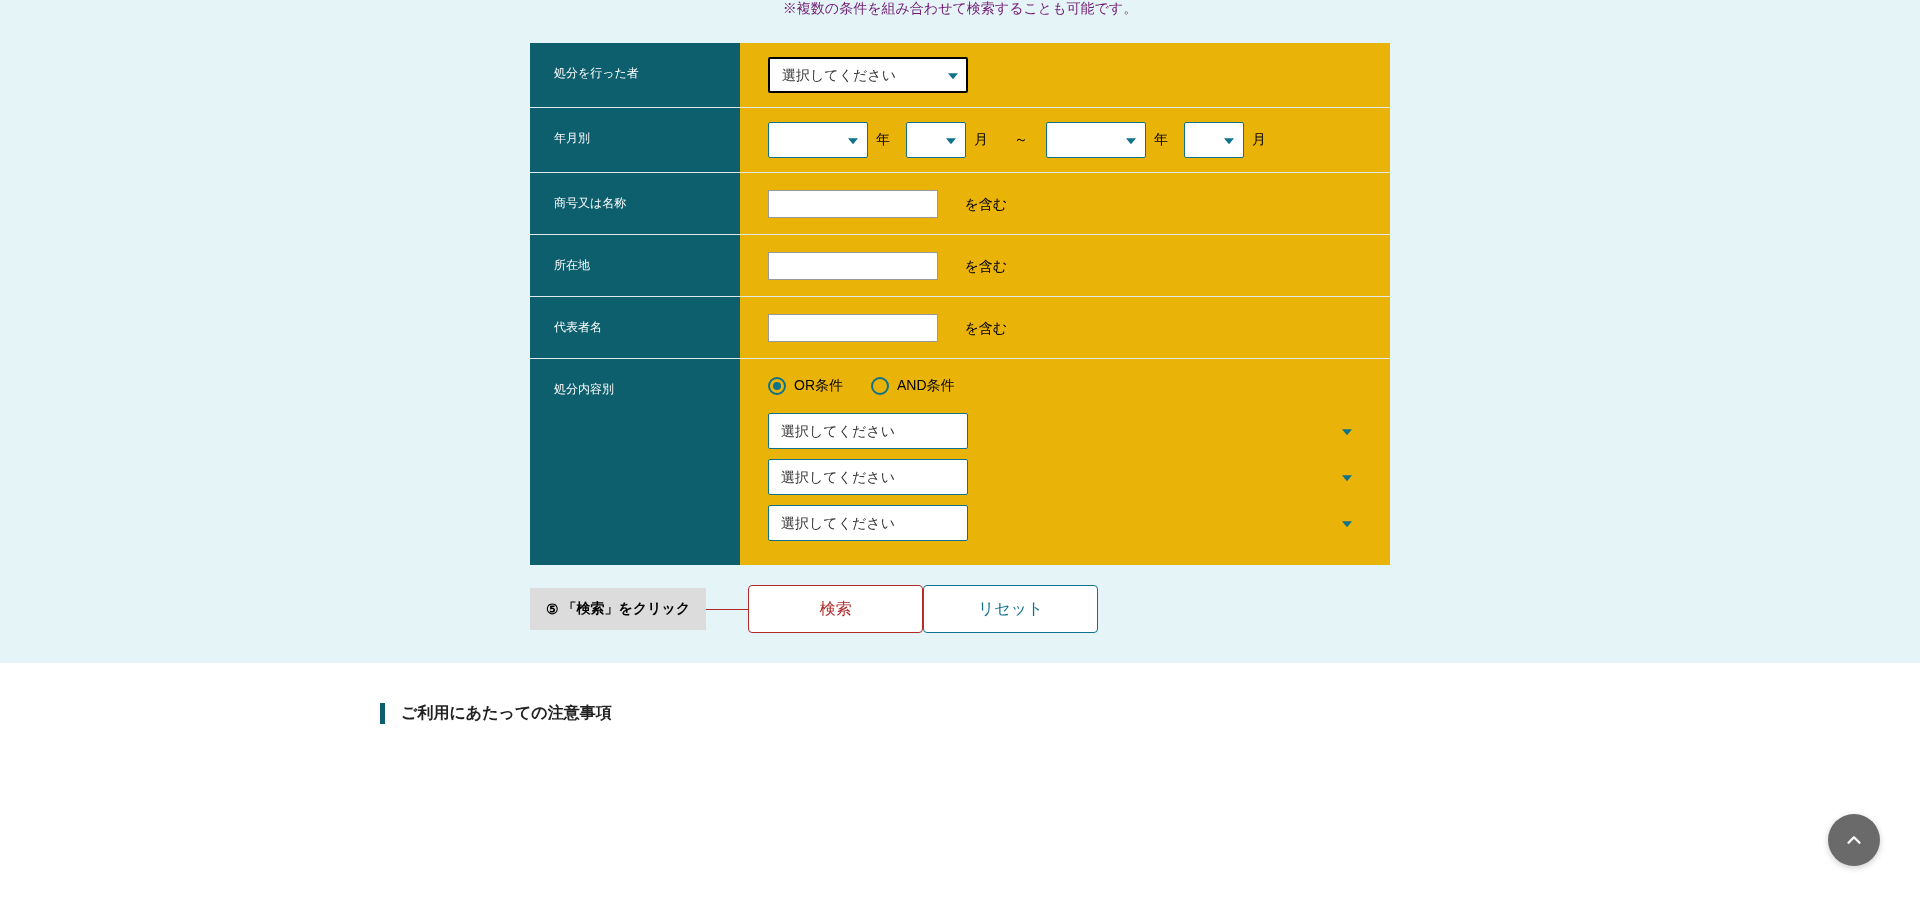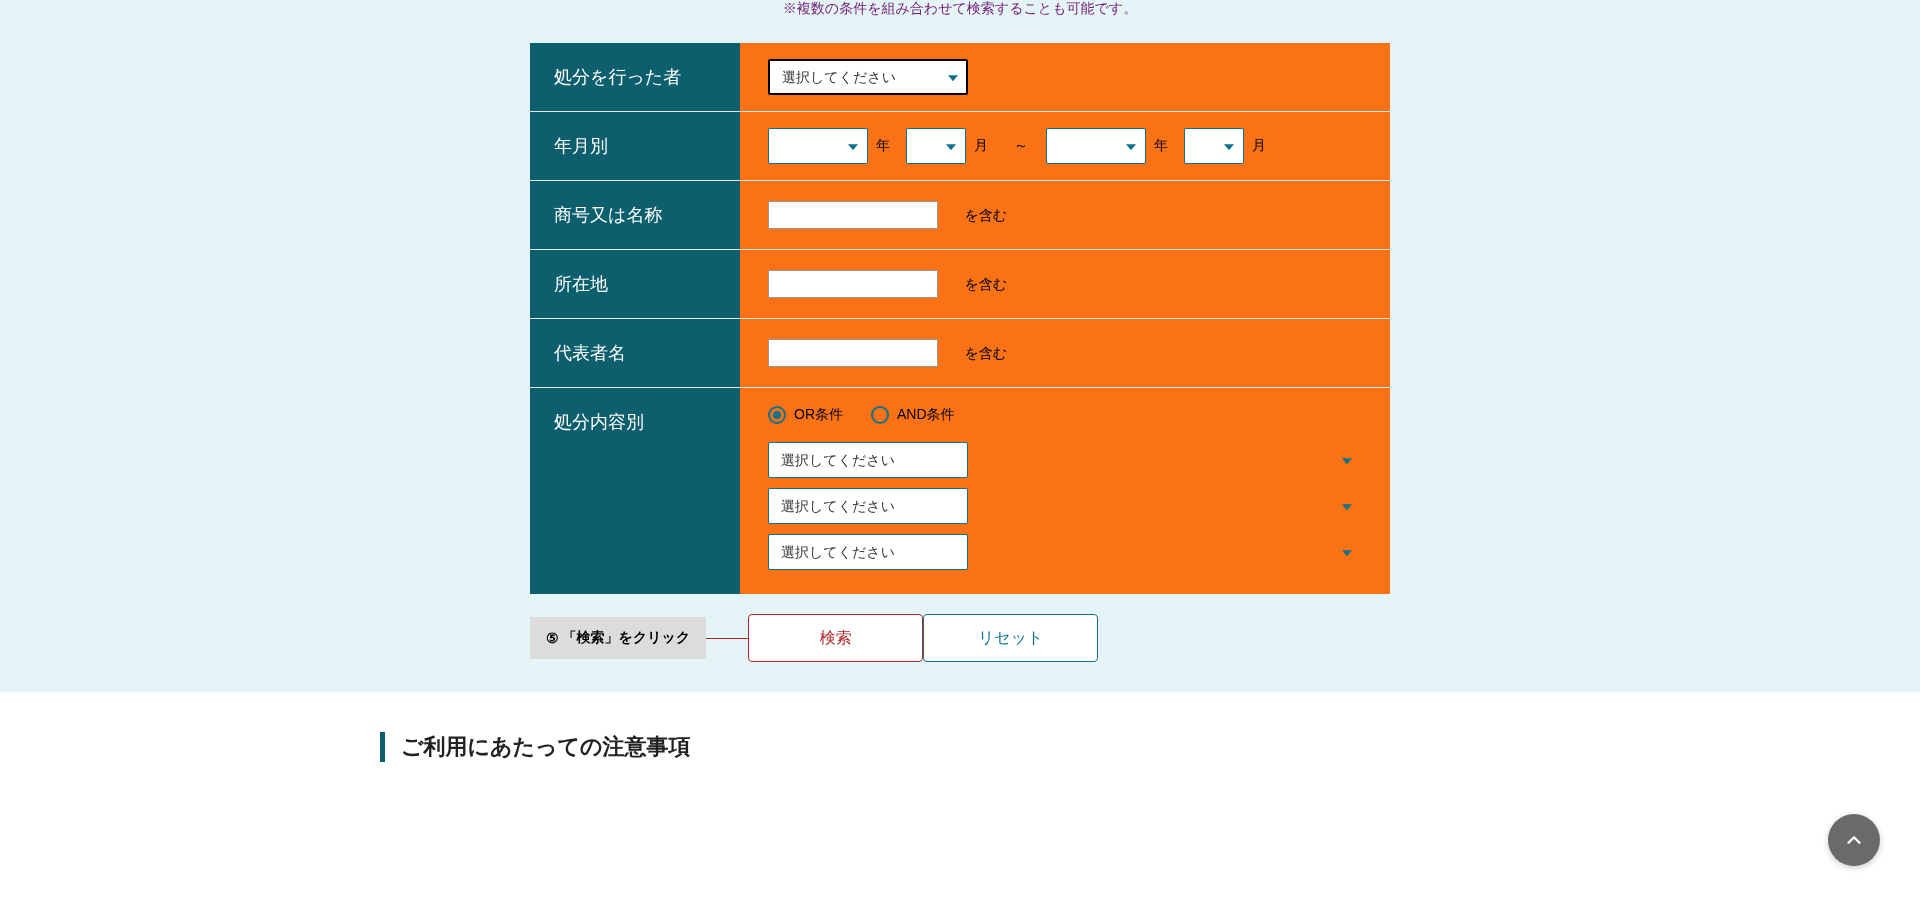--- a/index.html
+++ b/index.html
@@ -30,25 +30,25 @@
     }
     .form-table tr {
       border-bottom: 1px solid #e0e8ea;
     }
     .form-table tr:last-child { border-bottom: none; }
     .label-cell {
       background: #0e5f6e;
       color: #fff;
       width: 210px;
       padding: 22px 18px 22px 24px;
-      font-size: 18px;
+      font-size: 12px;
       vertical-align: top;
     }
     .input-cell {
-      background: #f97316;
+      background: #eab308;
       padding: 14px 28px;
       vertical-align: middle;
     }
     .input-cell.tall { padding: 18px 28px 24px 28px; }
     .select, .select-dark, .select-small, .select-year, .select-month {
       appearance: none;
       -webkit-appearance: none;
       background: #fff;
       border: 1px solid #0e728a;
       color: #333;
@@ -149,21 +149,21 @@
     .bottom-section {
       background: #fff;
       padding: 40px 0;
     }
     .bottom-container {
       max-width: 1200px;
       margin: 0 auto;
       padding: 0 20px;
     }
     .notice-heading {
-      font-size: 22px;
+      font-size: 16px;
       font-weight: bold;
       border-left: 5px solid #0e5f6e;
       padding-left: 16px;
       color: #222;
     }
     .scroll-top-btn {
       position: fixed;
       right: 40px;
       bottom: 40px;
       width: 52px;

